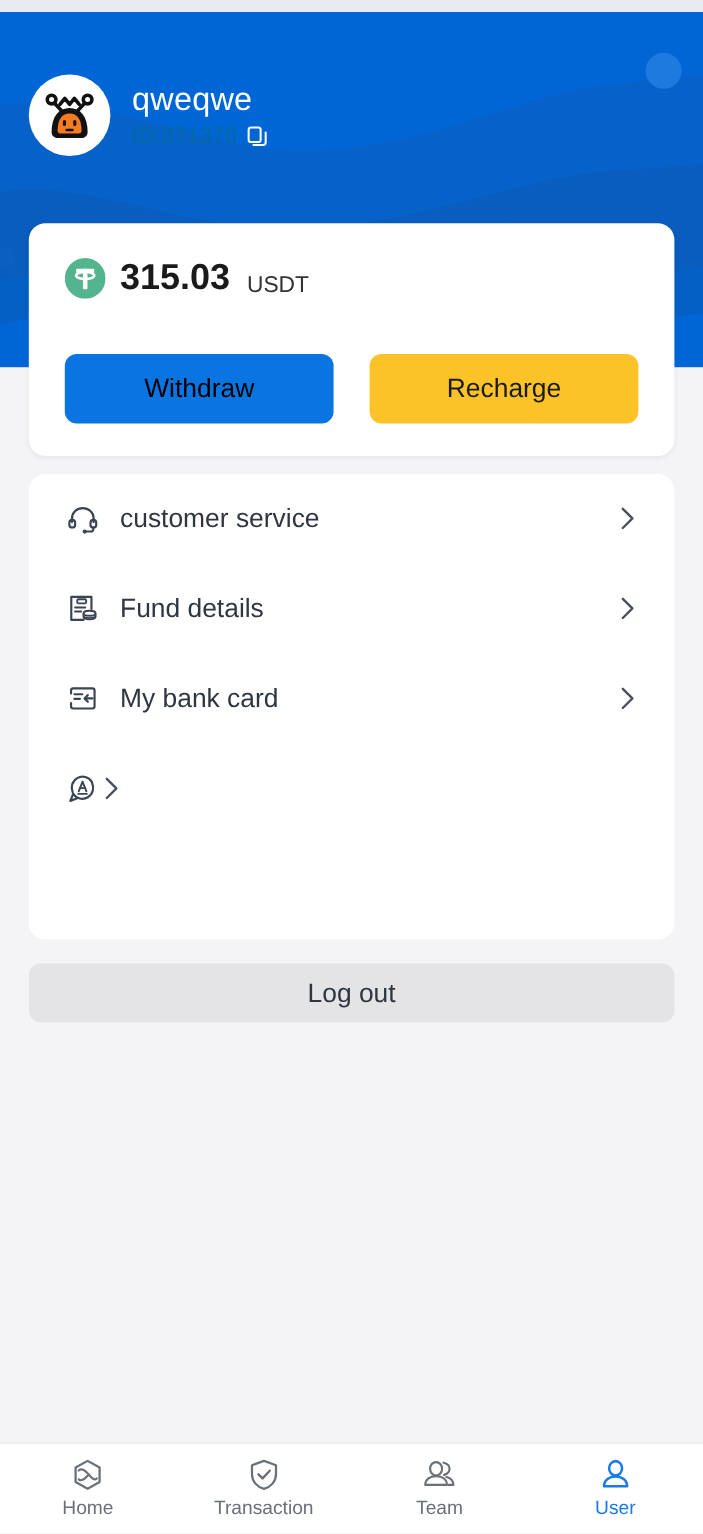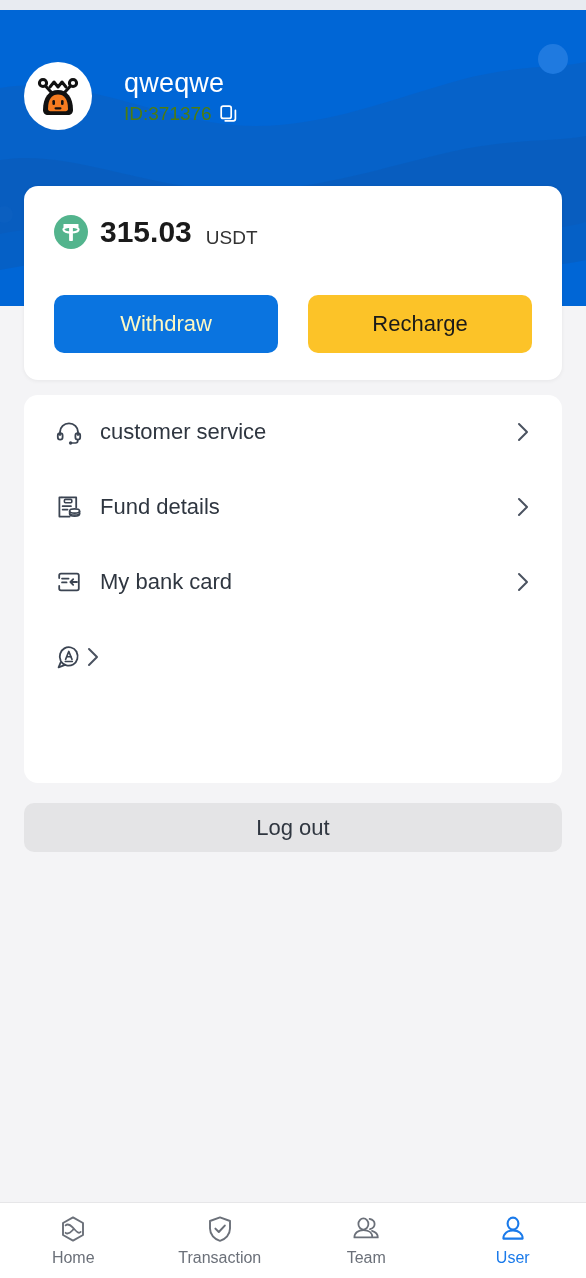--- a/index.html
+++ b/index.html
@@ -55,21 +55,21 @@
     background: #0b5fc0;
     top: 196px; left: -4px;
   }
 
   .profile-row {
     position: absolute;
     top: 62px;
     left: 24px;
     display: flex;
     align-items: center;
-    gap: 32px;
+    gap: 18px;
     z-index: 4;
   }
   .avatar {
     width: 68px; height: 68px;
     border-radius: 50%;
     background: #ffffff;
     display: flex;
     align-items: center;
     justify-content: center;
     flex: none;
@@ -80,21 +80,21 @@
     font-size: 27px;
     line-height: 1;
     letter-spacing: .2px;
   }
   .profile-id-row {
     display: flex;
     align-items: center;
     gap: 7px;
   }
   .profile-id {
-    color: #4d7c0f;
+    color: #0369a1;
     font-size: 19px;
     line-height: 1;
   }
   .copy-icon { display: flex; }
 
   
   .balance-card {
     position: absolute;
     top: 186px;
     left: 24px;
@@ -138,21 +138,21 @@
   .btn {
     flex: 1;
     height: 58px;
     border: none;
     border-radius: 10px;
     font-size: 22px;
     font-family: "Liberation Sans", sans-serif;
     cursor: pointer;
     line-height: 1;
   }
-  .btn-withdraw { background: #0a74e0; color: #fef9c3; }
+  .btn-withdraw { background: #0a74e0; color: #000000; }
   .btn-recharge { background: #fcc328; color: #1a1a1a; text-align: center; }
 
   
   .menu-card {
     position: absolute;
     top: 395px;
     left: 24px;
     width: 538px;
     height: 388px;
     background: #ffffff;

